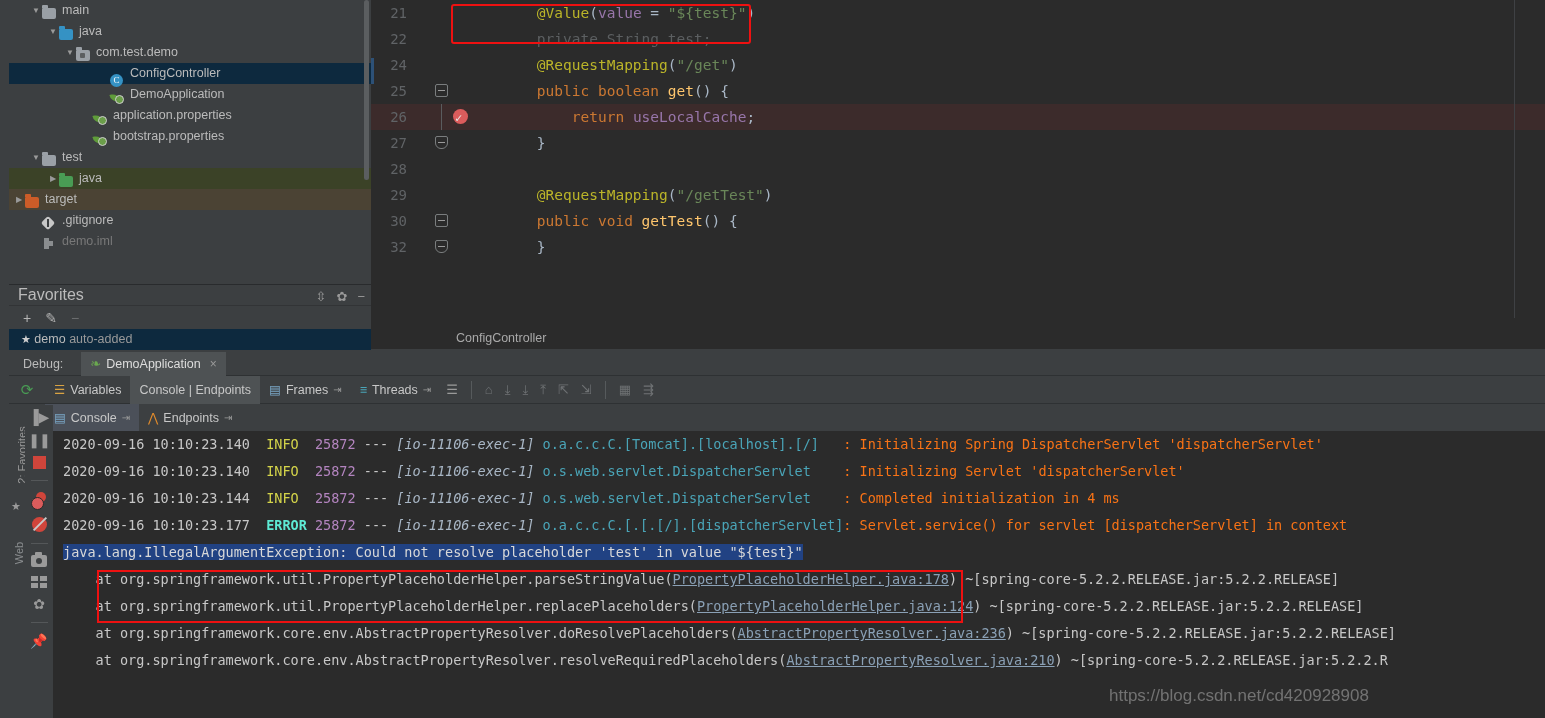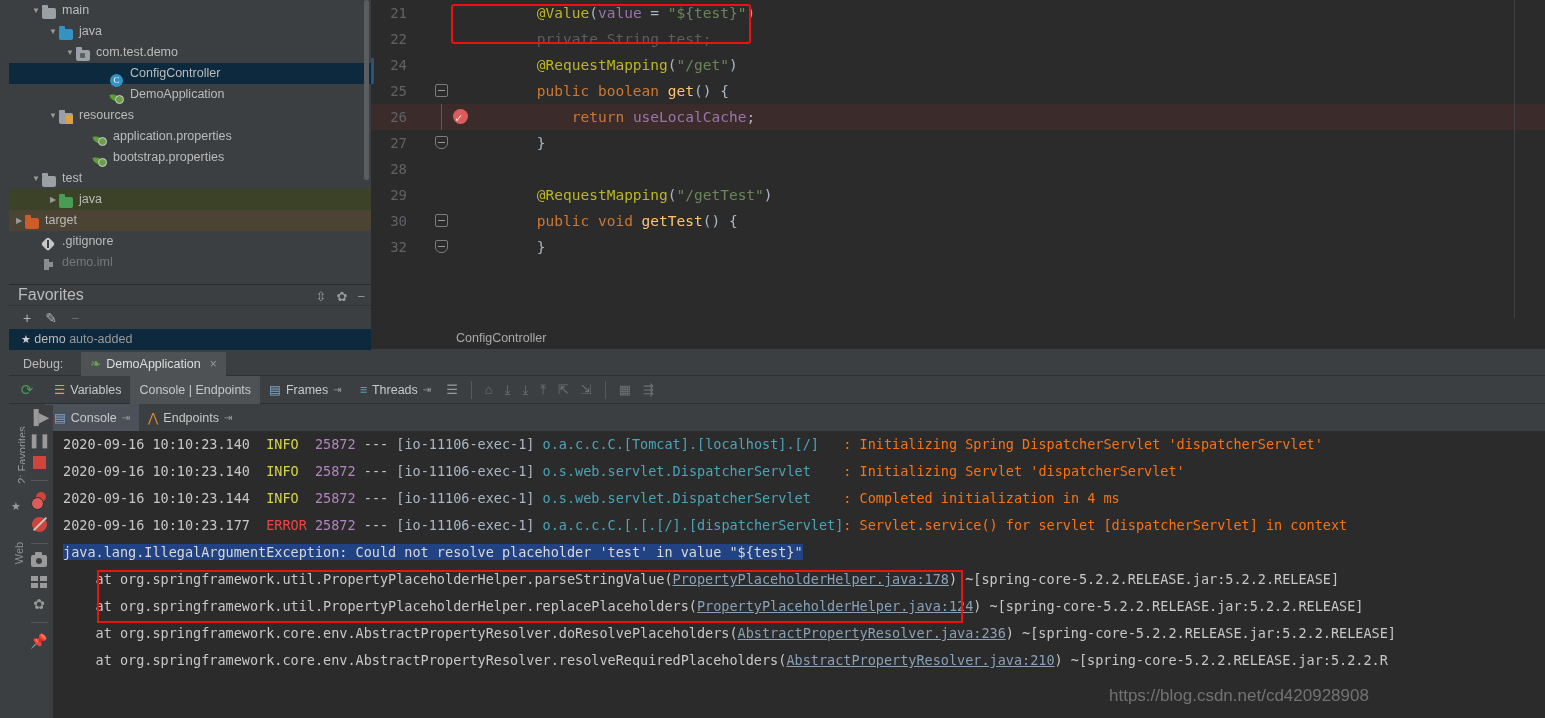--- a/index.html
+++ b/index.html
@@ -190,23 +190,23 @@
   
   .console {
     position: absolute; left: 44px; top: 79px; width: 1501px; height: 287px;
     background: #2b2b2b; overflow: hidden;
   }
   .c-line {
     height: 27px; line-height: 27px; white-space: pre; font-family: "DejaVu Sans Mono", monospace;
     font-size: 13.5px; padding-left: 10px; color: #a9b7c6;
   }
   .c-info { color: #d4d44a; }
-  .c-error { color: #ef4444; }
+  .c-error { color: #5eead4; font-weight: bold; }
   .c-pid { color: #b384bf; }
-  .c-thread { color: #a9b7c6; }
+  .c-thread { color: #a9b7c6; font-style: italic; }
   .c-logger { color: #4aa5b8; }
   .c-msg { color: #f97316; text-align: right; }
   .c-white { color: #c7c7c7; }
   .c-link { color: #8aa0b5; text-decoration: underline; }
   .sel { background: #214283; color: #d8d8d8; }
 
   .console-gutter {
     position: absolute; left: 0; top: 79px; width: 44px; height: 287px; background: #3c3f41;
     display: flex; flex-direction: column; align-items: center; padding-top: 12px; gap: 13px;
   }
@@ -267,21 +267,20 @@
 
   <div class="top-region">
 
     <div class="project-pane">
       <div class="tree" id="tree">
           <div class="tree-row"><span style="display:inline-block;width:21px"></span><span class="arrow">▼</span><span class="ico"><span class="folder f-grey"></span></span><span class="lbl">main</span></div>
           <div class="tree-row"><span style="display:inline-block;width:38px"></span><span class="arrow">▼</span><span class="ico"><span class="folder f-blue"></span></span><span class="lbl">java</span></div>
           <div class="tree-row"><span style="display:inline-block;width:55px"></span><span class="arrow">▼</span><span class="ico"><span class="folder f-pkg"></span></span><span class="lbl">com.test.demo</span></div>
           <div class="tree-row selected"><span style="display:inline-block;width:89px"></span><span class="arrow empty">·</span><span class="ico"><span class="circ-c">C</span></span><span class="lbl">ConfigController</span></div>
           <div class="tree-row"><span style="display:inline-block;width:89px"></span><span class="arrow empty">·</span><span class="ico"><span class="leaf"></span></span><span class="lbl">DemoApplication</span></div>
-          <div class="tree-row"><span style="display:inline-block;width:38px"></span><span class="arrow">▼</span><span class="ico"><span class="folder f-res"></span></span><span class="lbl">resources</span></div>
           <div class="tree-row"><span style="display:inline-block;width:72px"></span><span class="arrow empty">·</span><span class="ico"><span class="leaf"></span></span><span class="lbl">application.properties</span></div>
           <div class="tree-row"><span style="display:inline-block;width:72px"></span><span class="arrow empty">·</span><span class="ico"><span class="leaf"></span></span><span class="lbl">bootstrap.properties</span></div>
           <div class="tree-row"><span style="display:inline-block;width:21px"></span><span class="arrow">▼</span><span class="ico"><span class="folder f-grey"></span></span><span class="lbl">test</span></div>
           <div class="tree-row green-bg"><span style="display:inline-block;width:38px"></span><span class="arrow">▶</span><span class="ico"><span class="folder f-green"></span></span><span class="lbl">java</span></div>
           <div class="tree-row brown-bg"><span style="display:inline-block;width:4px"></span><span class="arrow">▶</span><span class="ico"><span class="folder f-orange"></span></span><span class="lbl">target</span></div>
           <div class="tree-row"><span style="display:inline-block;width:21px"></span><span class="arrow empty">·</span><span class="ico"><span class="git-ico"></span></span><span class="lbl">.gitignore</span></div>
           <div class="tree-row dim"><span style="display:inline-block;width:21px"></span><span class="arrow empty">·</span><span class="ico"><span class="iml-ico"></span></span><span class="lbl">demo.iml</span></div>
         </div>
       <div class="tree-scrollbar"></div>
     </div>

